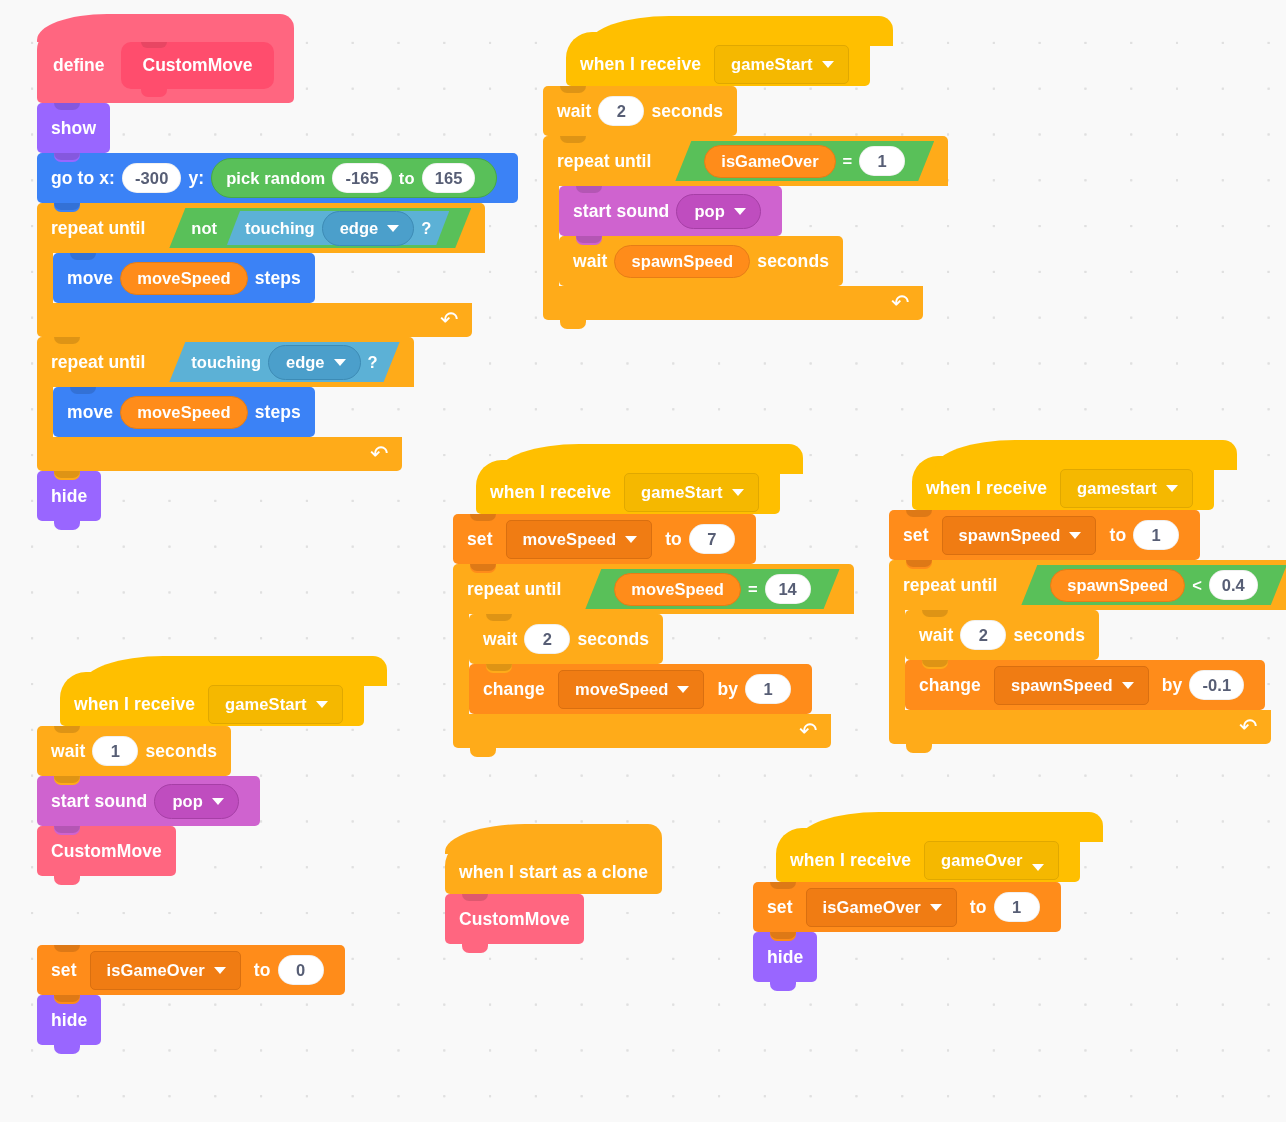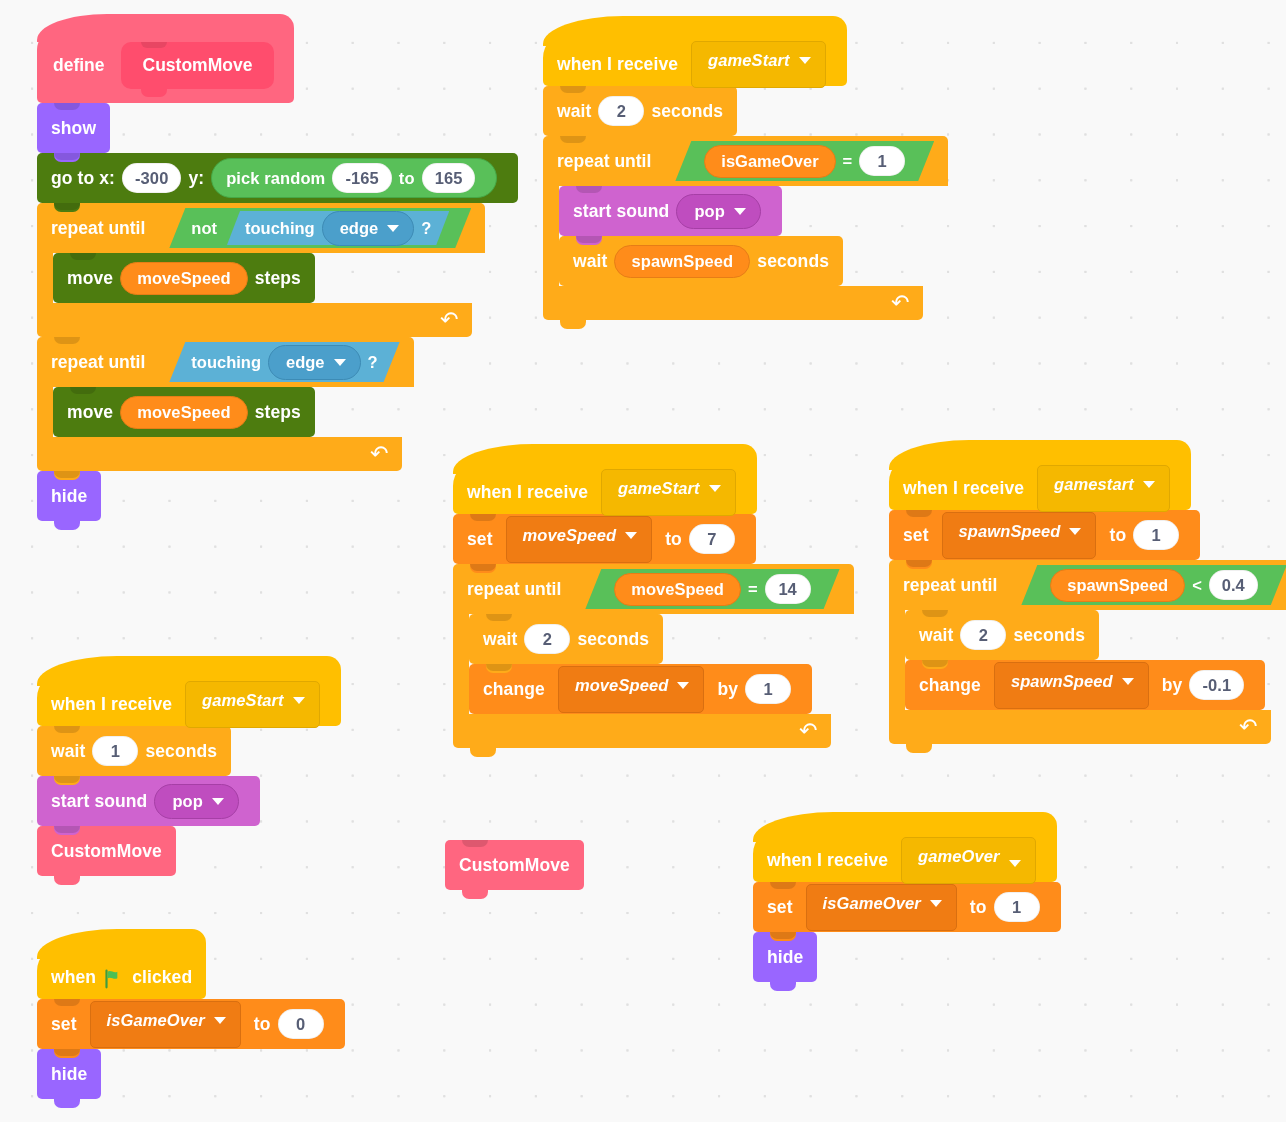--- a/index.html
+++ b/index.html
@@ -46,24 +46,24 @@
   
   .notch::before{
     content:"";position:absolute;z-index:3;
     left:17px;top:0px;
     width:26px;height:7px;
     background:rgba(0,0,0,.13);
     border-bottom-left-radius:7px;border-bottom-right-radius:7px;
   }
 
   
-  .c-motion{background:#4d7c0f;}
+  .c-motion{background:#3b82f6;}
   .c-looks{background:#9966ff;}
   .c-sound{background:#cf63cf;}
-  .c-events{background:#ffbf00;}
+  .c-events{background:#ffbf00;margin-left:23px;}
   .c-control{background:#ffab19;}
   .c-variables{background:#ff8c1a;}
   .c-custom{background:#ff6680;}
 
   
   .hat{
     border-top-left-radius:26px;border-top-right-radius:12px;
     height:54px;padding-top:10px;align-items:center;
     border-bottom-left-radius:5px;border-bottom-right-radius:5px;
   }
@@ -102,22 +102,22 @@
     display:inline-flex;align-items:center;gap:9px;
     border-radius:999px;
     padding:6px 14px 6px 17px;
     font-size:16.5px;font-weight:bold;color:#fff;
     margin:0 7px;line-height:21px;
   }
   .dd-sound{background:#bf4dbf;border:1px solid #a63fa6;}
   .dd-sensing{background:#4b9fcb;border:1px solid #3d8bb5;}
   .dd-control{background:#f0a020;border:1px solid #cf8b1c;}
   .dd-square{
-    border-radius:5px;padding:8px 14px 16px 16px;
-    background:transparent;border:1px solid rgba(0,0,0,.15);font-style:italic;
+    border-radius:5px;padding:8px 14px 8px 16px;
+    background:transparent;border:1px solid rgba(0,0,0,.15);
   }
   .dd-events{background:#f5b800;border:1px solid #e0a800;}
   .dd-var{background:#f07c13;border:1px solid #d96f10;}
   .caret{
     width:0;height:0;border-left:6px solid transparent;
     border-right:6px solid transparent;border-top:7px solid #fff;
     display:inline-block;flex:0 0 auto;
   }
   .hexbox{
     display:inline-flex;align-items:center;
@@ -318,31 +318,20 @@
         <span>pop</span>
         <i class="caret"></i>
       </span>
     </div>
     <div class="blk c-custom bump notch">
       <span>CustomMove</span>
     </div>
   </div>
 
   <div class="script" style="left:24px;top:945px;">
-    <div class="blk c-events hat">
-      <div class="hat-cap c-events"></div>
-      <span>when</span>
-      <span class="flag">
-        <svg viewBox="0 0 24 24" width="20" height="20" aria-hidden="true">
-          <path d="M3 2 L3 22" stroke="#3f9c3f" stroke-width="2.6" stroke-linecap="round" fill="none"></path>
-          <path d="M4.3 3.2 C8 0.8 12 5.4 16 3.2 L16 11.2 C12 13.4 8 8.8 4.3 11.2 Z" fill="#4cbf56"></path>
-        </svg>
-      </span>
-      <span>clicked</span>
-    </div>
     <div class="blk c-variables bump notch">
       <span>set</span>
       <span class="dd dd-square dd-var" style="margin-left:13px;">
         <span>isGameOver</span>
         <i class="caret"></i>
       </span>
       <span style="margin-left:6px;">to</span>
       <span class="oval">0</span>
     </div>
     <div class="blk c-looks bump notch">
@@ -497,20 +486,24 @@
           </div>
         </div>
       </div>
       <div class="c-foot c-control bump" style="width:382px;">
         <span class="loop-arrow">↷</span>
       </div>
     </div>
   </div>
 
   <div class="script" style="left:432px;top:840px;">
+    <div class="blk c-control hat">
+      <div class="hat-cap c-control"></div>
+      <span>when I start as a clone</span>
+    </div>
     <div class="blk c-custom bump notch">
       <span>CustomMove</span>
     </div>
   </div>
 
   <div class="script" style="left:740px;top:828px;">
     <div class="blk c-events hat">
       <div class="hat-cap c-events"></div>
       <span>when I receive</span>
       <span class="dd dd-square dd-events" style="margin-left:13px;align-items:flex-end;">

